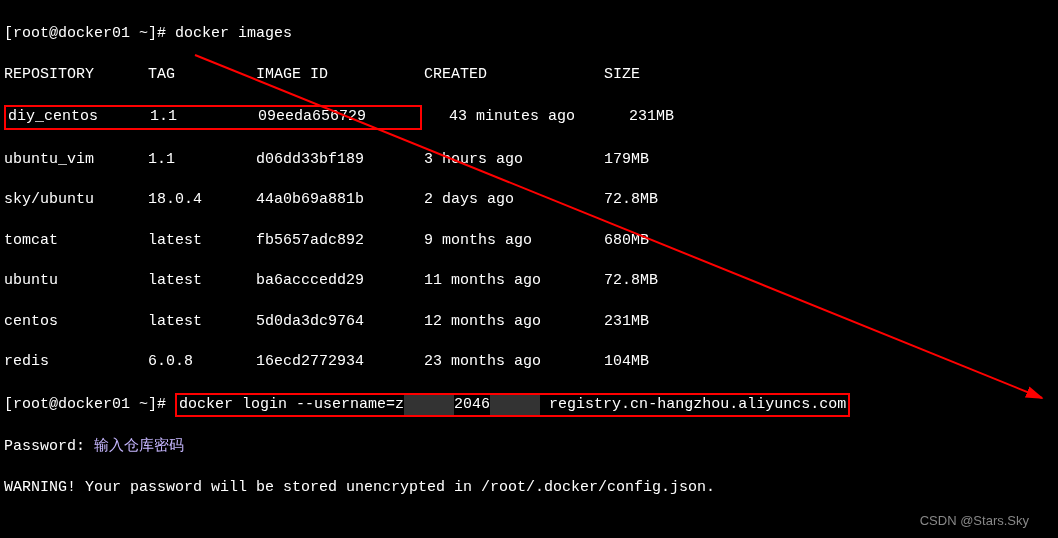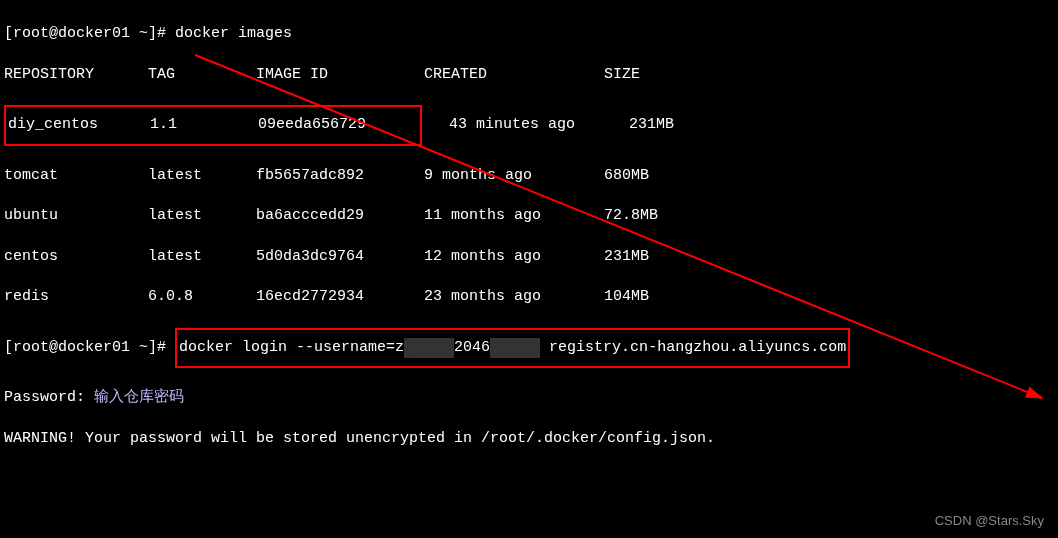--- a/index.html
+++ b/index.html
@@ -23,29 +23,29 @@
       white-space: pre;
       position: relative;
     }
     .line {
       display: block;
       min-height: 20px;
     }
     .red-box {
       border: 2px solid #f00;
       display: inline-block;
-      padding: 8px 2px;
+      padding: 0 2px;
     }
     .red-text {
       color: #c4b5fd;
     }
     .watermark {
       position: absolute;
       bottom: 8px;
-      right: 14px;
+      right: 29px;
       color: #888;
       font-size: 13px;
       font-family: sans-serif;
     }
     .arrow-svg {
       position: absolute;
       top: 0;
       left: 0;
       pointer-events: none;
     }
@@ -65,20 +65,22 @@
       width: 50px;
     }
   </style>
 </head>
 <body>
 
 <div class="terminal">
 <span class="line"><span class="prompt-part">[root@docker01 ~]# </span><span>docker images</span></span>
 <span class="line"><span class="cell col-repo">REPOSITORY</span><span class="cell col-tag">TAG</span><span class="cell col-id">IMAGE ID</span><span class="cell col-created">CREATED</span><span class="cell col-size">SIZE</span></span>
 <span class="line"><span class="red-box" style="display:inline-block;width:418px"><span class="cell" style="width:142px">diy_centos</span><span class="cell" style="width:108px">1.1</span><span class="cell">09eeda656729</span></span>   <span class="cell col-created">43 minutes ago</span><span class="cell col-size">231MB</span></span>
+<span class="line"><span class="cell col-repo">ubuntu_vim</span><span class="cell col-tag">1.1</span><span class="cell col-id">d06dd33bf189</span><span class="cell col-created">3 hours ago</span><span class="cell col-size">179MB</span></span>
+<span class="line"><span class="cell col-repo">sky/ubuntu</span><span class="cell col-tag">18.0.4</span><span class="cell col-id">44a0b69a881b</span><span class="cell col-created">2 days ago</span><span class="cell col-size">72.8MB</span></span>
 <span class="line"><span class="cell col-repo">tomcat</span><span class="cell col-tag">latest</span><span class="cell col-id">fb5657adc892</span><span class="cell col-created">9 months ago</span><span class="cell col-size">680MB</span></span>
 <span class="line"><span class="cell col-repo">ubuntu</span><span class="cell col-tag">latest</span><span class="cell col-id">ba6acccedd29</span><span class="cell col-created">11 months ago</span><span class="cell col-size">72.8MB</span></span>
 <span class="line"><span class="cell col-repo">centos</span><span class="cell col-tag">latest</span><span class="cell col-id">5d0da3dc9764</span><span class="cell col-created">12 months ago</span><span class="cell col-size">231MB</span></span>
 <span class="line"><span class="cell col-repo">redis</span><span class="cell col-tag">6.0.8</span><span class="cell col-id">16ecd2772934</span><span class="cell col-created">23 months ago</span><span class="cell col-size">104MB</span></span>
 <span class="line"><span class="prompt-part">[root@docker01 ~]# </span><span class="red-box"><span>docker login --username=z</span><span class="redacted">█</span><span>2046</span><span class="redacted">█</span> <span>registry.cn-hangzhou.aliyuncs.com</span></span></span>
 <span class="line"><span>Password: </span><span class="red-text">输入仓库密码</span></span>
 <span class="line">WARNING! Your password will be stored unencrypted in /root/.docker/config.json.</span>
 
 
 

